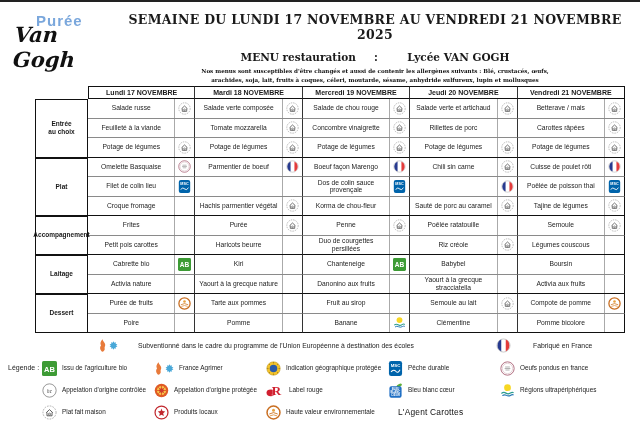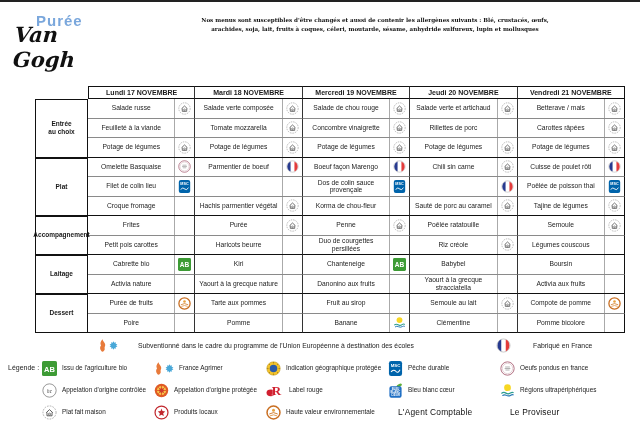--- a/index.html
+++ b/index.html
@@ -44,20 +44,22 @@
 <body>
 
 <div id="page">
 
   <div id="logo">
     <div class="l1">Purée</div>
     <div class="l2">Van Gogh</div>
   </div>
 
   <div id="head">
+    <div class="title">SEMAINE DU LUNDI 17 NOVEMBRE AU VENDREDI 21 NOVEMBRE 2025</div>
+    <div class="subtitle">MENU restauration     :        Lycée VAN GOGH</div>
     <div class="allerg">
       <div>Nos menus sont susceptibles d'être changés et aussi de contenir les allergènes suivants : Blé, crustacés, œufs,</div>
       <div>arachides, soja, lait, fruits à coques, céleri, moutarde, sésame, anhydride sulfureux, lupin et mollusques</div>
     </div>
   </div>
 
   <div id="menu-grid">
       <div class="day-header first" style="grid-column: 2;">Lundi 17 NOVEMBRE</div>
       <div class="day-header" style="grid-column: 3;">Mardi 18 NOVEMBRE</div>
       <div class="day-header" style="grid-column: 4;">Mercredi 19 NOVEMBRE</div>
@@ -746,21 +748,21 @@
               <rect x="1" y="3.4" width="13" height="12.2" rx="2" fill="#1f6fc4"></rect>
               <g fill="#fff" font-family="sans-serif" font-weight="bold" text-anchor="middle">
                 <text x="7.5" y="7.6" font-size="3">BLEU</text>
                 <text x="7.5" y="10.9" font-size="3">BLANC</text>
                 <text x="7.5" y="14.2" font-size="3">CŒUR</text>
               </g>
             </svg>
           </span>
           <span class="llabel">Bleu blanc cœur</span>
         </div>
-        <div class="sig">L'Agent Comptable</div>
+        <div class="sig">L'Agent Carottes</div>
         <div class="litem">
           <span class="licon">
             <svg viewBox="0 0 16 16">
               <circle cx="8" cy="8" r="7.1" fill="#fff" stroke="#a4586d" stroke-width=".9"></circle>
               <circle cx="8" cy="8" r="5.5" fill="none" stroke="#c9a6ae" stroke-width=".5"></circle>
               <g stroke="#8a8a8a" stroke-width=".7">
                 <path d="M5.5 6.4h5M5 8h6M5.8 9.6h4.4"></path>
               </g>
             </svg>
           </span>
@@ -769,17 +771,16 @@
         <div class="litem">
           <span class="licon">
             <svg viewBox="0 0 16 16">
               <circle cx="8" cy="5" r="3.6" fill="#f7d723"></circle>
               <path d="M1.5 11.2q2.4-2 4.8-.4t4.8-.2q2-1.2 3.4-.2" fill="none" stroke="#2e9e8f" stroke-width="1.3"></path>
               <path d="M2.5 13.5q2.2-1.6 4.4-.3t4.6-.2q1.6-1 3-.2" fill="none" stroke="#2779b5" stroke-width="1.2"></path>
             </svg>
           </span>
           <span class="llabel">Régions ultrapériphériques</span>
         </div>
-        <div class="sig">Le Proviseur</div>
       </div>
   </div>
 
 </div>
 
 </body></html>

